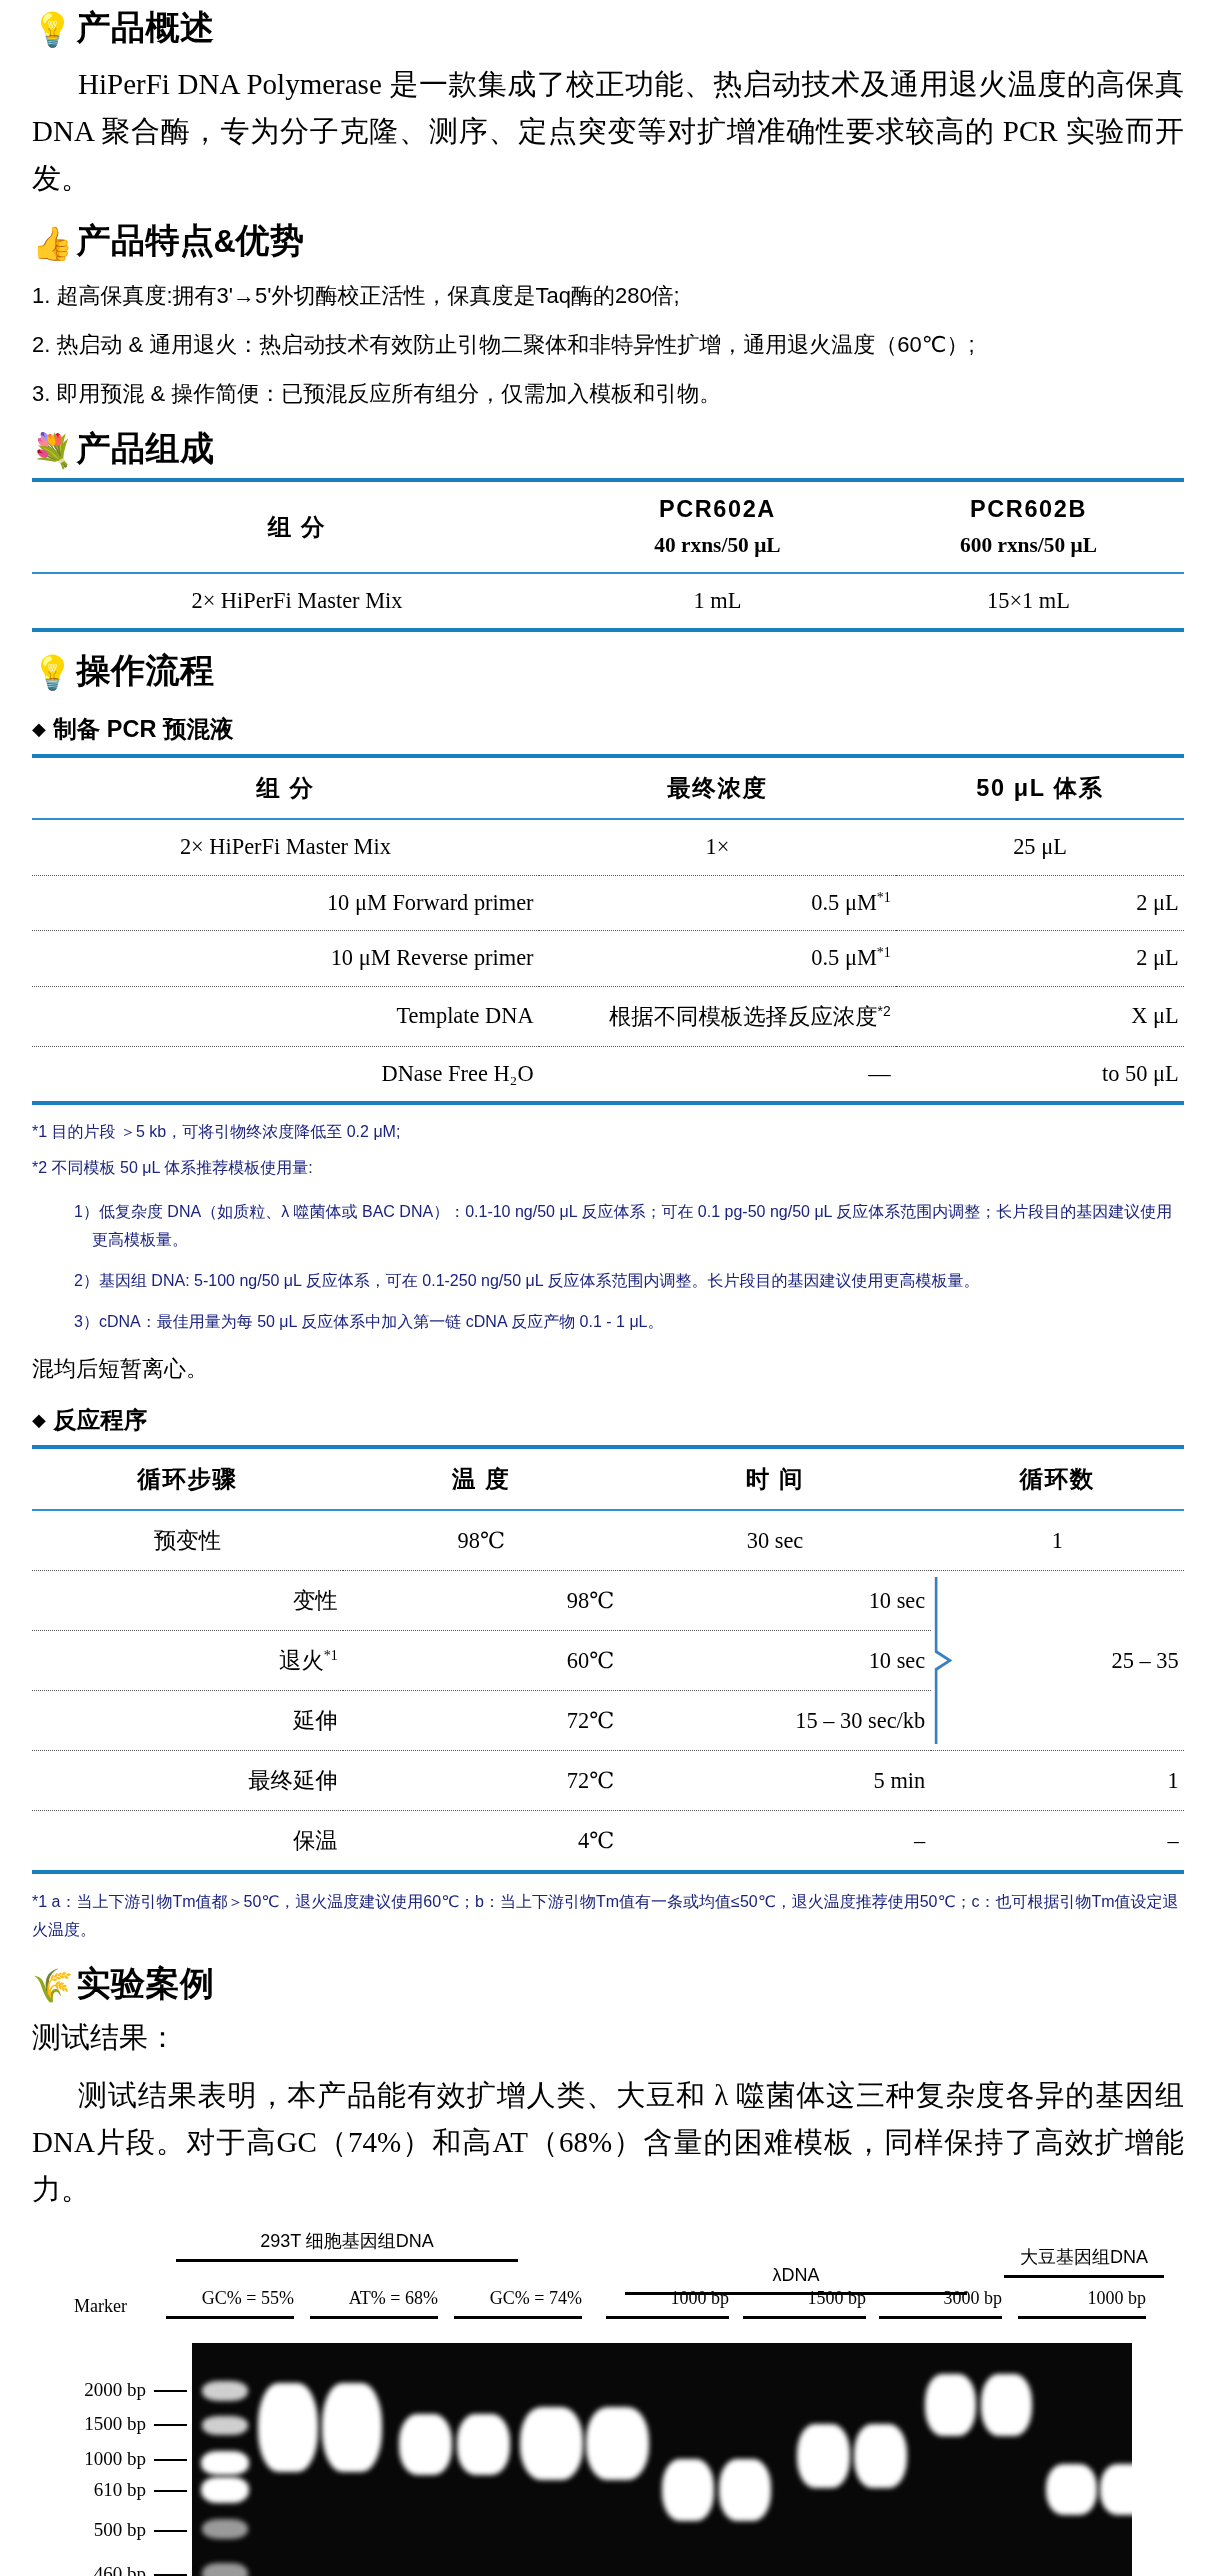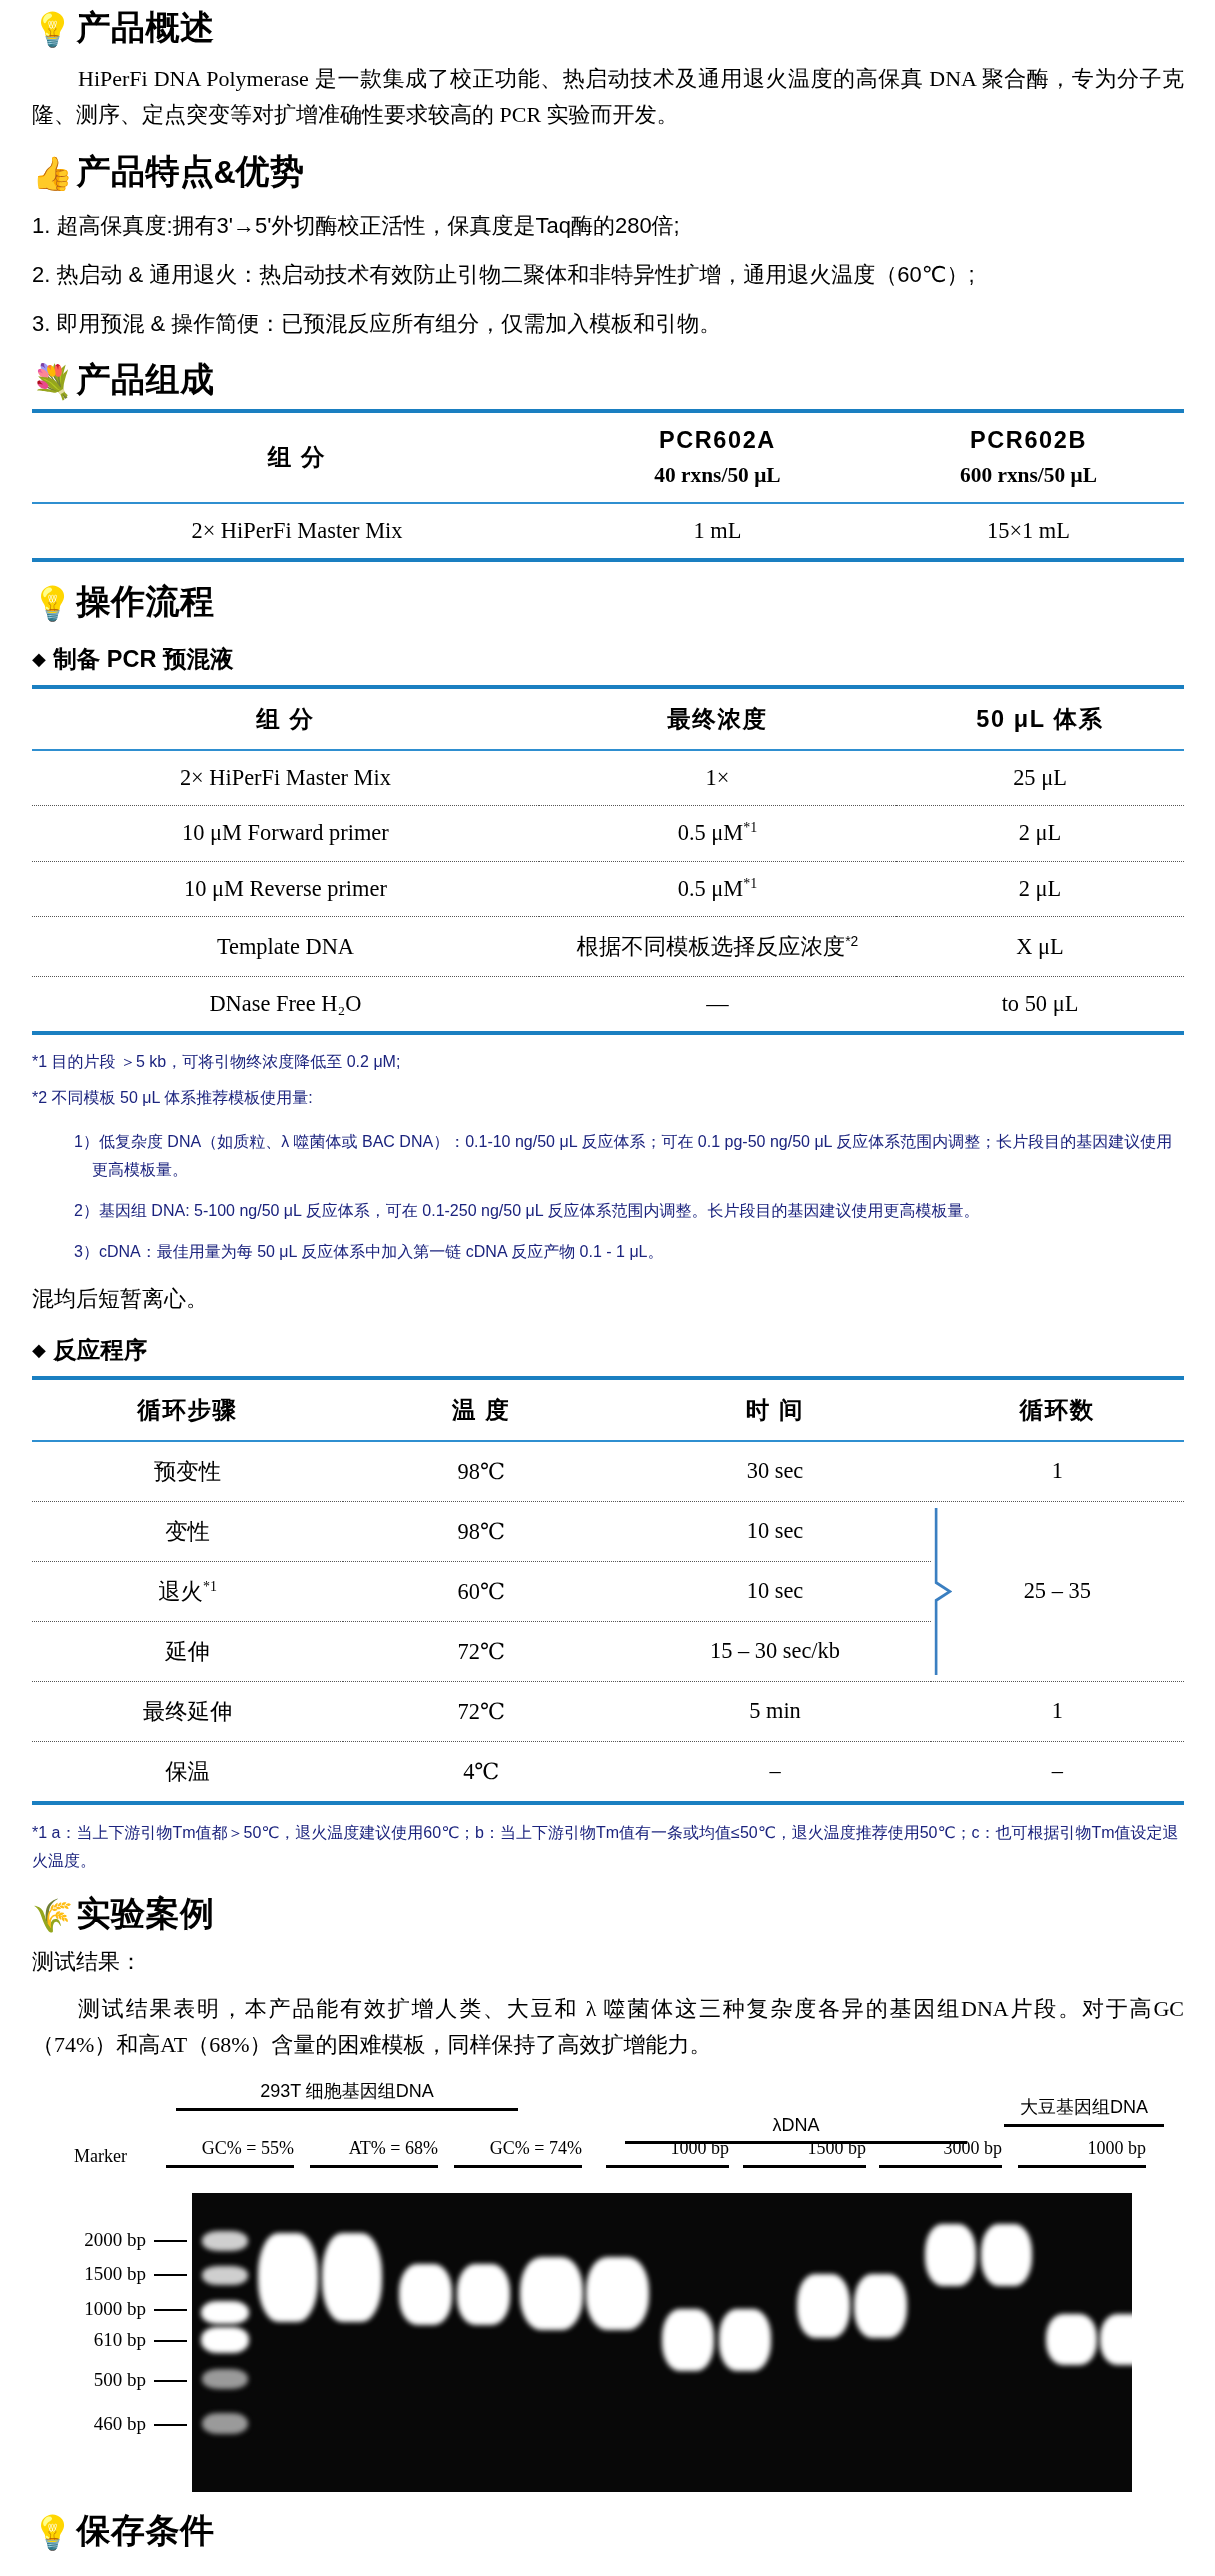--- a/index.html
+++ b/index.html
@@ -31,21 +31,21 @@
     font-family: Liberation Mono, monospace;
     font-weight: bold;
     font-size: 34px;
     line-height: 1.1;
     letter-spacing: 0.5px;
   }
   .sec-head.first { margin-top: 11.8px; }
 
   
   p.body {
-    font-size: 22px;
+    font-size: 29px;
     line-height: 1.62;
     margin: 11.8px 0 0 0;
     text-align: justify;
   }
   p.body.indent { text-indent: 46px; }
 
   ol.feat, ul.plain { margin: 0; padding: 0; list-style: none; }
   ol.feat li {
     font-family: "Liberation Sans", "DejaVu Sans", sans-serif;
     font-size: 22px;
@@ -86,21 +86,21 @@
   table.tbl thead th .sub {
     display: block;
     font-size: 21.4px;
     margin-top: 9.6px;
     letter-spacing: 0;
     font-family: "Liberation Serif", serif;
   }
   .rule-top    { border-top: 4.8px solid #1a7fc1; }
   .rule-mid    { border-top: 2.7px solid #2f8fd0; }
   .rule-bot    { border-top: 4.8px solid #1a7fc1; }
-  tr.dashed td { border-top: 1.6px dotted #555555; }
+  tr.dashed td { border-top: 1.6px dotted #555555; text-align: right; }
 
   .tbl-wrap { position: relative; }
 
   
   table.comp td.name { font-size: 22.4px; }
 
   
   .note {
     color: #1b237e;
     font-family: "Liberation Sans", "DejaVu Sans", sans-serif;

